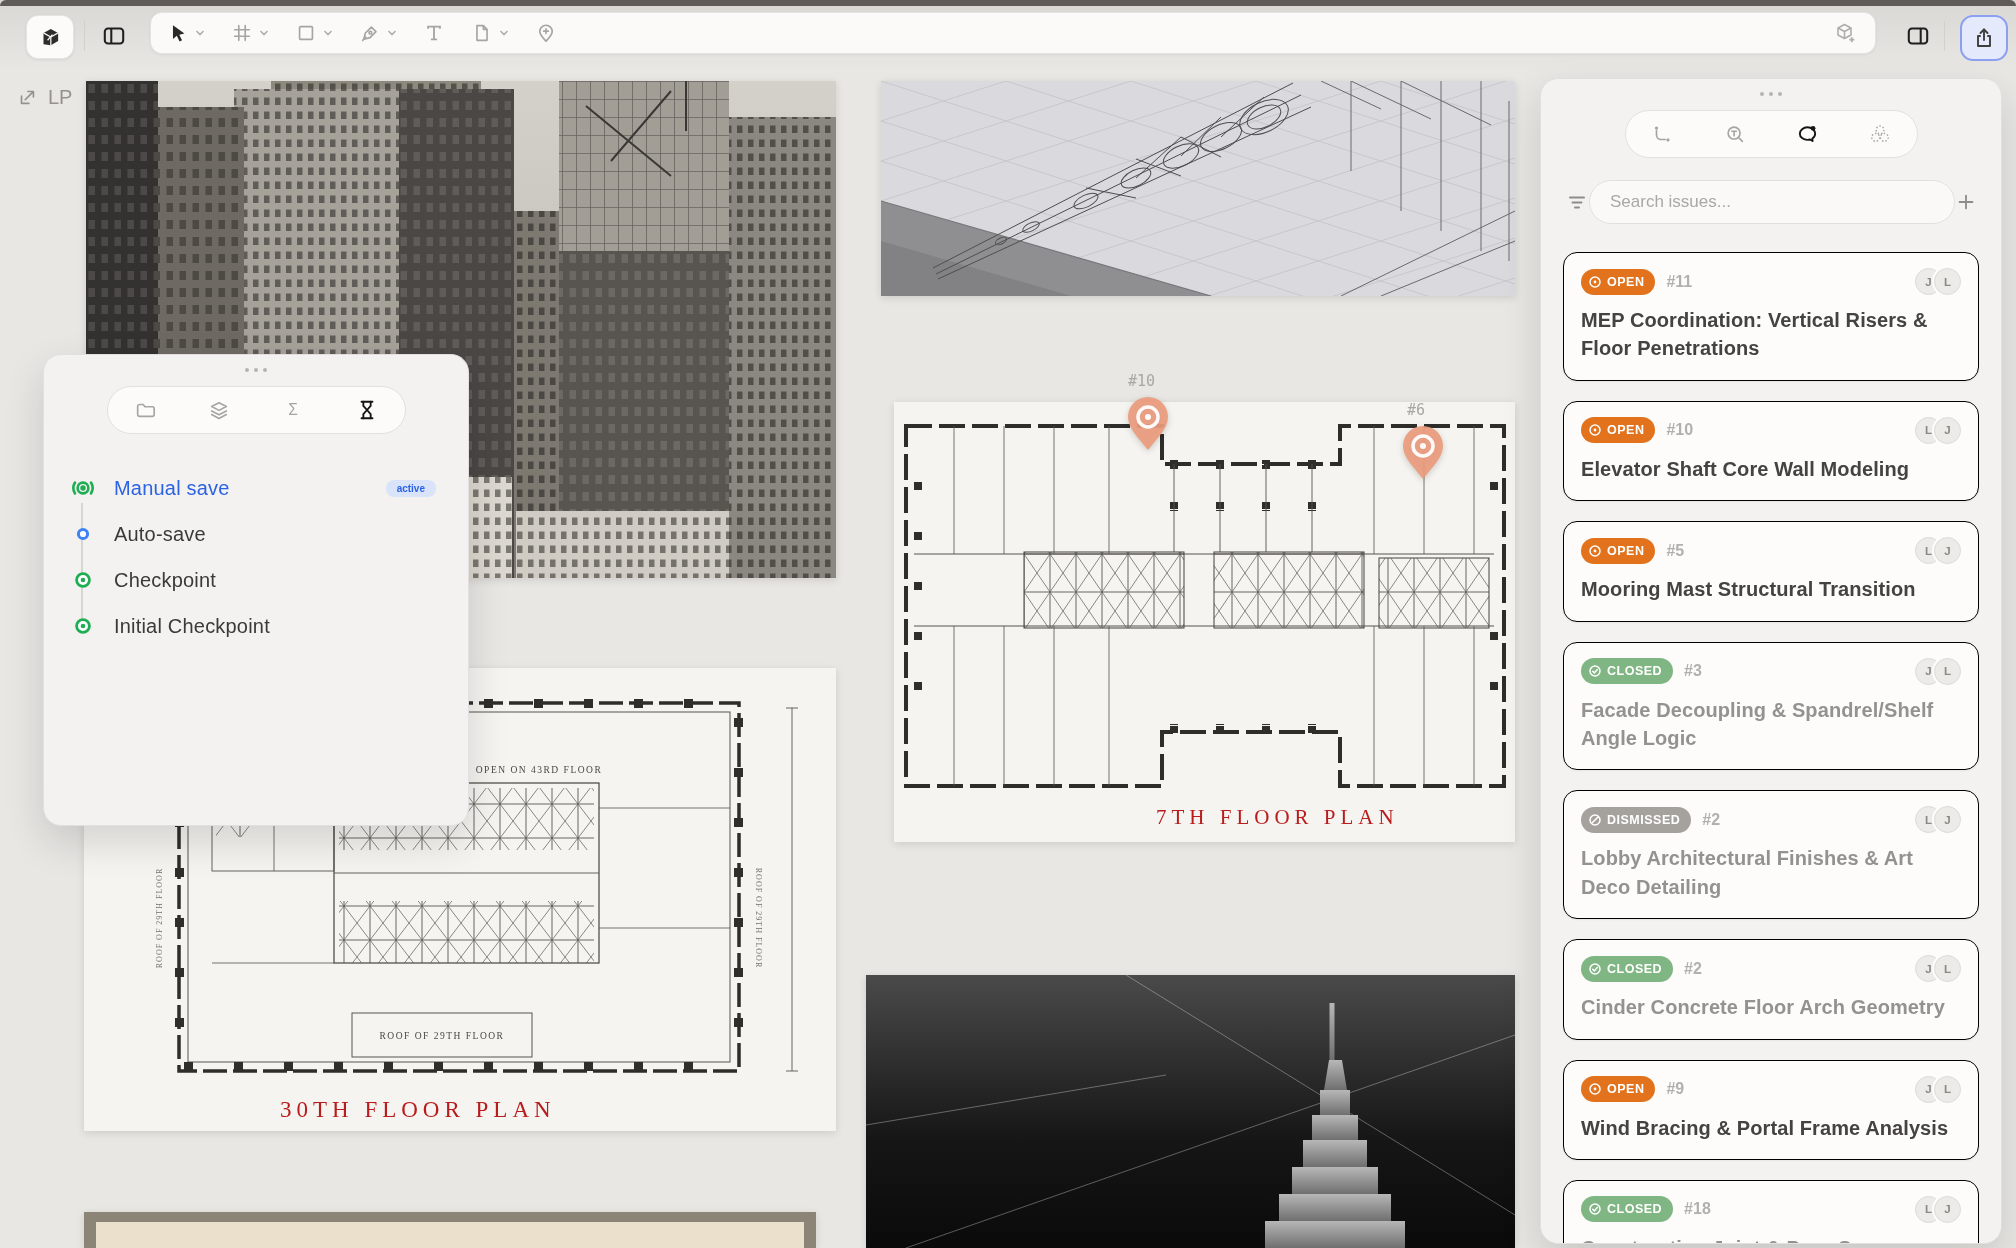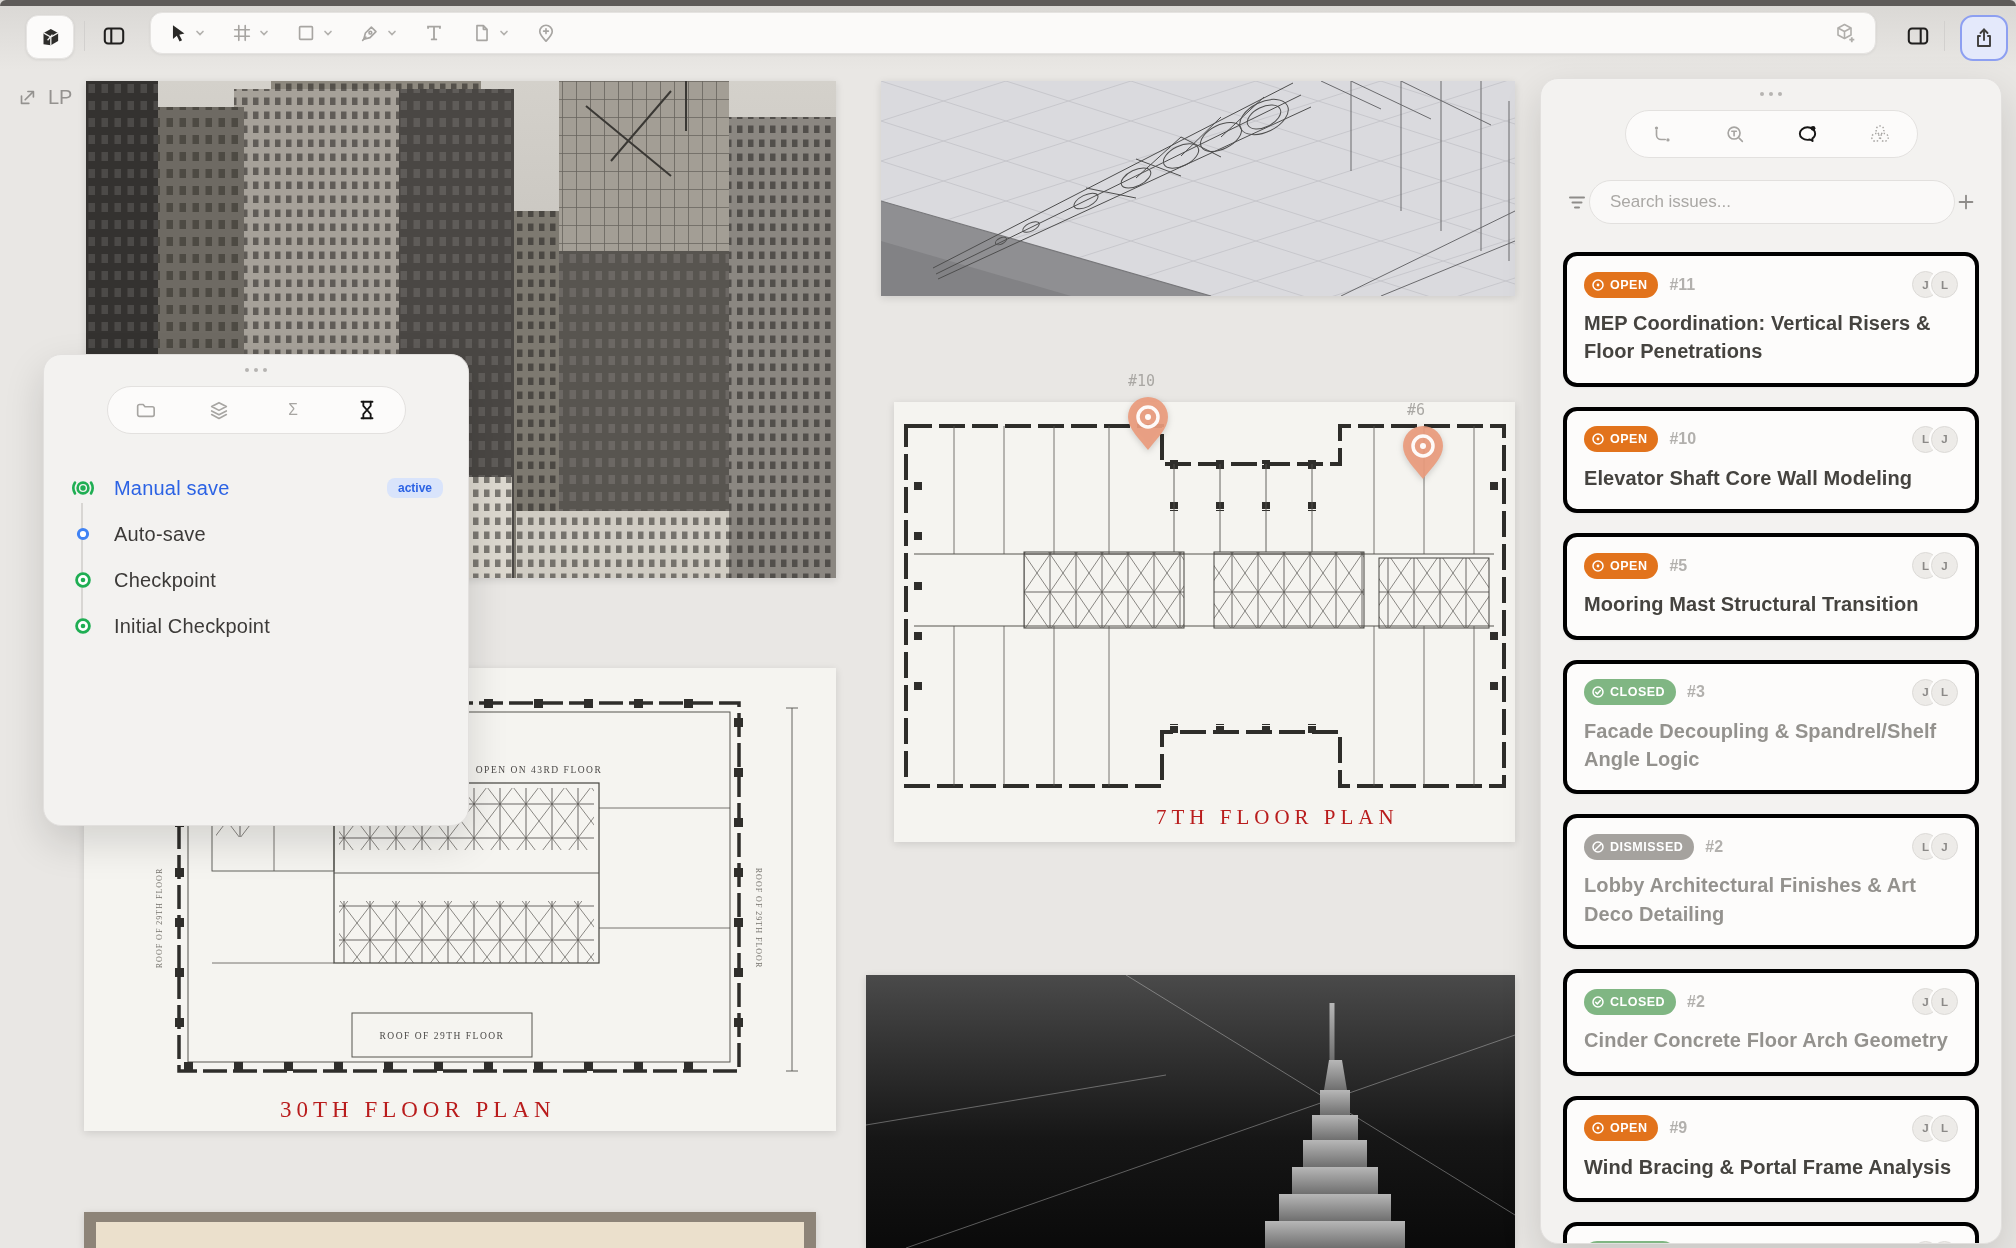--- a/index.html
+++ b/index.html
@@ -46,30 +46,30 @@
 
   
   .hist{left:43px;top:354px;width:426px;height:472px}
   .hist .seg{margin:14px auto 0;width:299px}
   .save-list{position:relative;margin-top:31px;padding-left:24px}
   .connector{position:absolute;left:37px;top:38px;width:2px;height:123px;background:#d8d6d3}
   .srow{display:flex;align-items:center;height:46px;position:relative;cursor:pointer}
   .sicon{width:30px;display:flex;justify-content:center;align-items:center;margin-right:16px}
   .slabel{font-size:20px;color:#3c3a38;font-weight:500;letter-spacing:.2px}
   .srow.active .slabel{color:#2c63e4;font-weight:400}
-  .badge-active{margin-left:auto;margin-right:25px;background:#d9e4fb;color:#2c63e4;font-size:12px;font-weight:600;padding:3px 11px;border-radius:8px}
+  .badge-active{margin-left:auto;margin-right:32px;background:#d9e4fb;color:#2c63e4;font-size:10px;font-weight:600;padding:3px 11px;border-radius:8px}
 
   
   .iss{left:1540px;top:78px;width:462px;height:1166px;overflow:hidden}
   .iss .seg{margin:14px auto 0;width:293px}
   .search-row{display:flex;align-items:center;margin:22px 24px 0;}
   .search-input{flex:1;height:44px;border-radius:999px;border:1px solid #e2e0de;background:#faf9f8;padding:0 20px;font-size:17px;color:#4a4846;outline:none;font-family:"Liberation Sans",sans-serif}
   .search-input::placeholder{color:#aaa8a5}
   .cards{margin:28px 22px 0;display:flex;flex-direction:column;gap:20px}
-  .card{background:#fdfcfb;border:4px solid #000000;border-radius:14px;padding:15px 17px 17px;box-shadow:0 1px 2px rgba(0,0,0,.05);cursor:pointer}
+  .card{background:#fdfcfb;border:1px solid #000000;border-radius:14px;padding:15px 17px 17px;box-shadow:0 1px 2px rgba(0,0,0,.05);cursor:pointer}
   .crow{display:flex;align-items:center;margin-bottom:11px}
   .badge{display:inline-flex;align-items:center;gap:5px;height:26px;padding:0 11px 0 7px;border-radius:999px;color:#fff;font-size:12.5px;font-weight:700;letter-spacing:.5px}
   .badge.open{background:#e2731c}
   .badge.closed{background:#80b683}
   .badge.dismissed{background:#a5a29e}
   .cnum{margin-left:11px;color:#b2b0ad;font-weight:600;font-size:16px}
   .avs{margin-left:auto;display:flex}
   .av{width:27px;height:27px;border-radius:50%;background:#edebe8;border:1.5px solid #dcdad7;box-shadow:0 0 0 2px #fdfcfb;display:flex;align-items:center;justify-content:center;font-size:11.5px;font-weight:700;color:#8b8987}
   .av+.av{margin-left:-8px}
   .ctitle{font-size:20px;line-height:1.42;font-weight:600;color:#45433f;letter-spacing:.1px}

